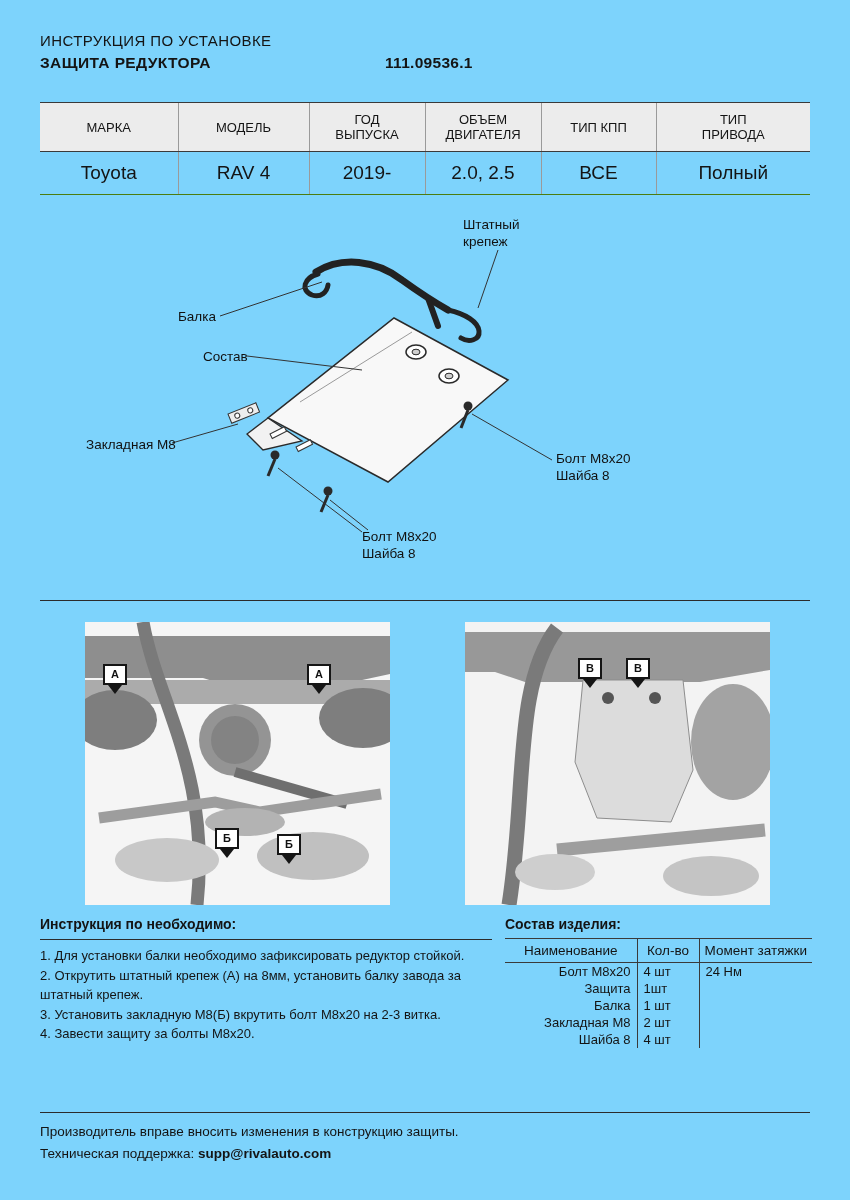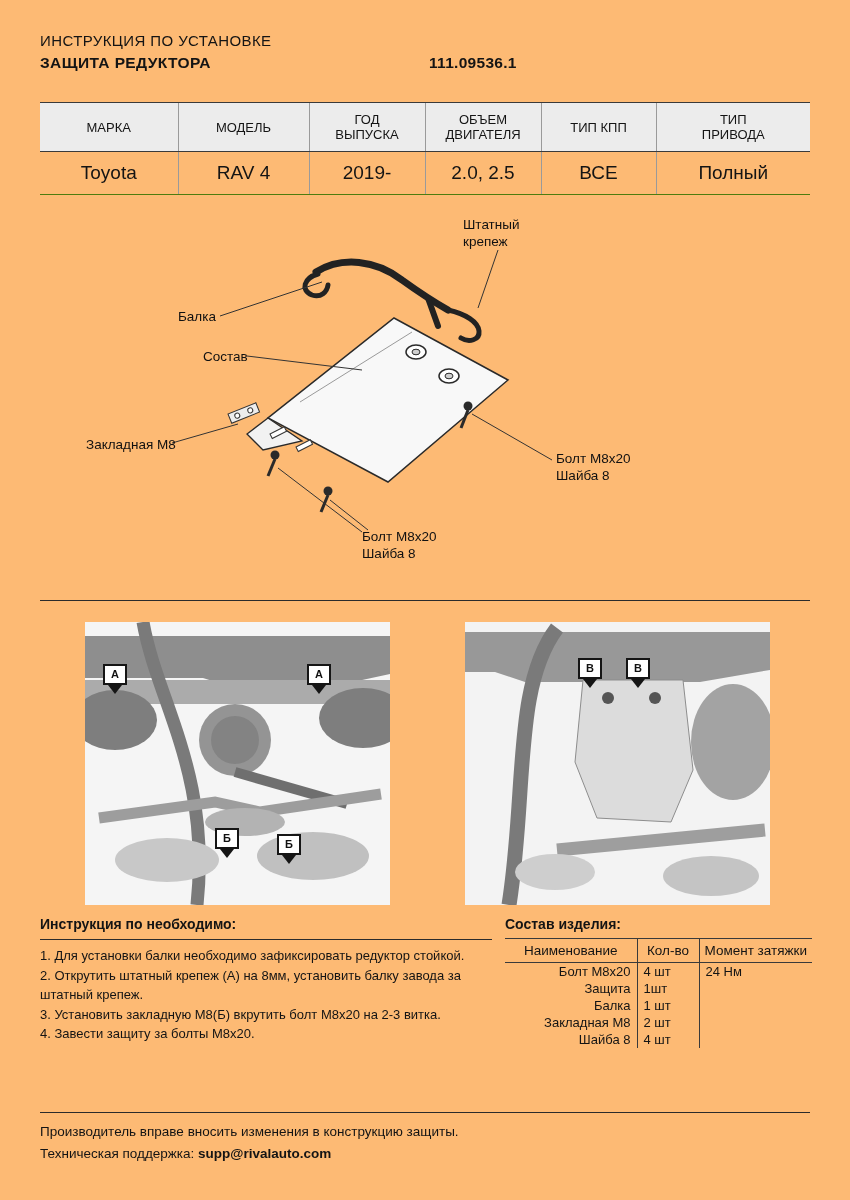--- a/index.html
+++ b/index.html
@@ -1,26 +1,26 @@
 <!DOCTYPE html>
 <html><head>
 <meta charset="utf-8">
 <style>
   html,body { margin:0; padding:0; background:#e9e9e9; }
   .page {
     position:relative; width:850px; height:1200px; margin:0 auto;
-    background:#fdba74; color:#141414;
+    background:#7dd3fc; color:#141414;
     font-family:"Liberation Sans", sans-serif;
     overflow:hidden;
   }
 
   
   .hdr-line1 { position:absolute; left:40px; top:32px; font-size:15px; letter-spacing:.4px; }
   .hdr-line2 { position:absolute; left:40px; top:54px; font-size:15.5px; font-weight:bold; letter-spacing:.4px; }
-  .part-no   { position:absolute; left:385px; top:54px; font-size:15.5px; font-weight:bold; letter-spacing:.3px;margin-left:44px; }
+  .part-no   { position:absolute; left:385px; top:54px; font-size:15.5px; font-weight:bold; letter-spacing:.3px; }
 
   
   .spec-wrap { position:absolute; left:40px; top:102px; width:770px; }
   table.spec { border-collapse:collapse; width:770px; table-layout:fixed; }
   table.spec th {
     background:#ececec; font-weight:normal; font-size:13px; text-align:center;
     padding:7px 4px; height:34px; border-top:1px solid #3a3a3a; border-bottom:1px solid #3a3a3a;
   }
   table.spec td {
     font-size:19px; text-align:center; padding:10px 4px; height:18px;

